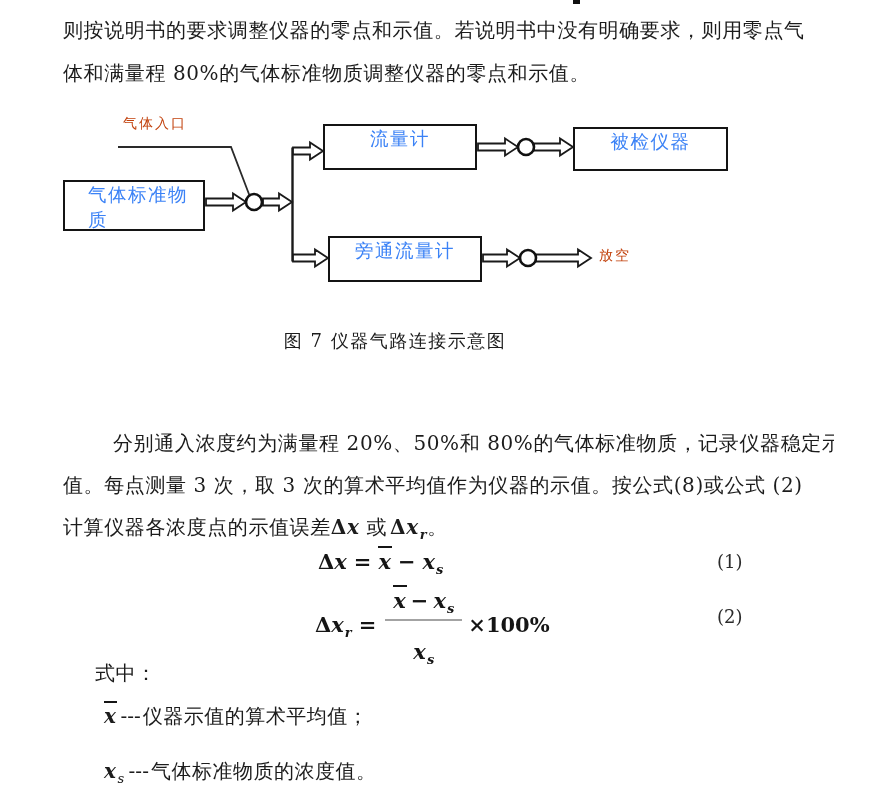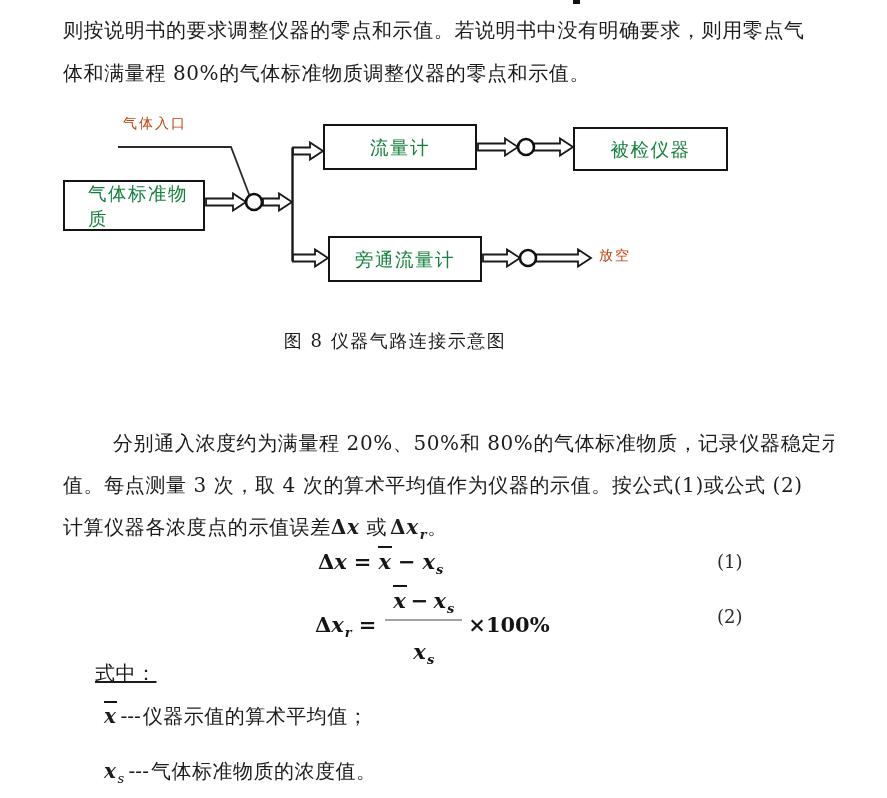--- a/index.html
+++ b/index.html
@@ -28,25 +28,25 @@
     font-size: 18px;
     letter-spacing: 1.5px;
     text-align: center;
     white-space: nowrap;
   }
   .dbox {
     position: absolute;
     border: 2.5px solid #141414;
     background: #fff;
     display: flex;
-    align-items: center;
+    align-items: flex-start;
     justify-content: center;
     font-size: 18.5px;
     letter-spacing: 1.5px;
-    color: #15803d;
+    color: #3b82f6;
     box-sizing: border-box;
   }
   .dlabel {
     position: absolute;
     font-size: 14px;
     letter-spacing: 2px;
     color: #c2410c;
     white-space: nowrap;
   }
   svg.connectors { position: absolute; left: 0; top: 0; }
@@ -128,41 +128,41 @@
   <div class="dbox" style="left:573px; top:127px; width:155px; height:44px;">
     <span>被检仪器</span>
   </div>
 
   <div class="dbox" style="left:328px; top:236px; width:154px; height:46px;">
     <span>旁通流量计</span>
   </div>
 
   <div class="dlabel" style="left:599px; top:247px;">放空</div>
 
-  <div class="abs caption" style="left:0; top:329px; width:790px;">图 8  仪器气路连接示意图</div>
+  <div class="abs caption" style="left:0; top:329px; width:790px;">图 7  仪器气路连接示意图</div>
 
 
   <div class="abs bodytext" style="left:113px; top:430px;">分别通入浓度约为满量程 20%、50%和 80%的气体标准物质，记录仪器稳定示</div>
-  <div class="abs bodytext" style="left:63px; top:472px;">值。每点测量 3 次，取 4 次的算术平均值作为仪器的示值。按公式(1)或公式 (2)</div>
+  <div class="abs bodytext" style="left:63px; top:472px;">值。每点测量 3 次，取 3 次的算术平均值作为仪器的示值。按公式(8)或公式 (2)</div>
 
   <div class="abs bodytext" style="left:63px; top:514px;">
     <span>计算仪器各浓度点的示值误差</span><span style="font-weight:600;"><span>Δ</span><span class="var">x</span></span><span style="margin:0 3px 0 7px;">或</span><span style="font-weight:600;"><span>Δ</span><span class="var">x</span><span class="sub">r</span></span><span>。</span>
   </div>
 
   <div class="formula" style="left:318px; top:549px;">
     <span>Δ</span><span class="var">x</span><span class="op">=</span><span class="xbar"><i class="bar"></i><span class="var">x</span></span><span class="op">−</span><span class="var">x</span><span class="sub">s</span>
   </div>
   <div class="eqnum" style="left:717px; top:551px;">(1)</div>
 
   <div class="formula" style="left:315px; top:585px;">
     <span>Δ</span><span class="var">x</span><span class="sub">r</span><span class="op">=</span><span class="frac"><span class="num"><span class="xbar"><i class="bar"></i><span class="var">x</span></span><span class="op" style="margin:0 5px;">−</span><span class="var">x</span><span class="sub">s</span></span><span class="den"><span class="var">x</span><span class="sub">s</span></span></span><span style="margin-left:4px;">×100%</span>
   </div>
   <div class="eqnum" style="left:717px; top:606px;">(2)</div>
 
-  <div class="legend-line" style="left:95px; top:660px;text-decoration:underline;">式中：</div>
+  <div class="legend-line" style="left:95px; top:660px;">式中：</div>
 
   <div class="legend-line" style="left:104px; top:703px;">
     <span class="xbar"><i class="bar"></i><span class="legend-sym">x</span></span><span class="dash">---</span><span>仪器示值的算术平均值；</span>
   </div>
 
   <div class="legend-line" style="left:104px; top:758px;">
     <span class="legend-sym">x</span><span class="sub">s</span><span class="dash">---</span><span>气体标准物质的浓度值。</span>
   </div>
 
 </div>

